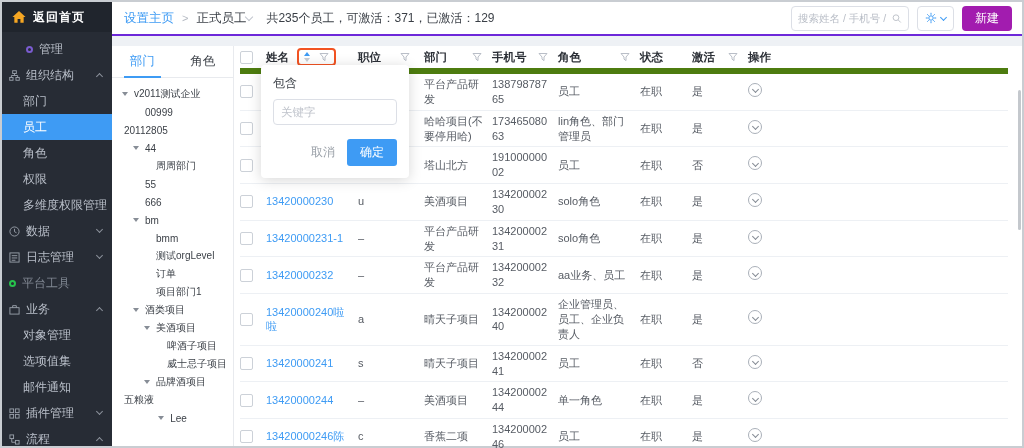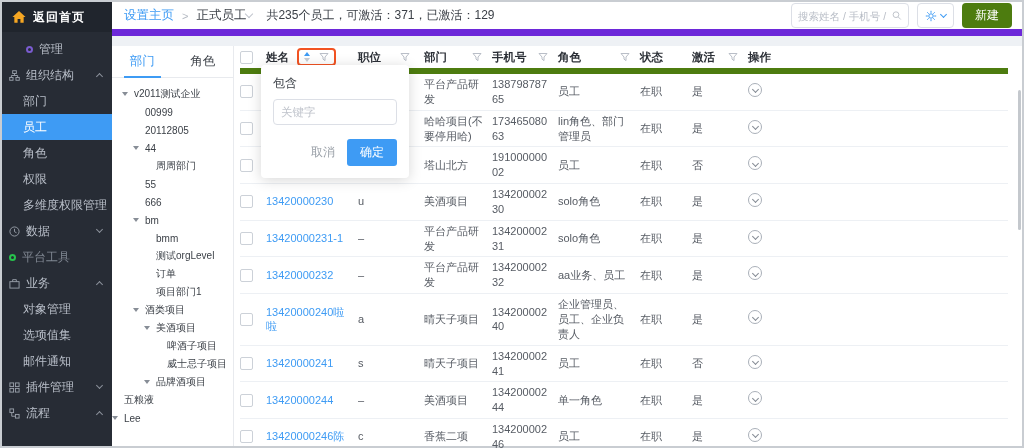--- a/index.html
+++ b/index.html
@@ -21,33 +21,33 @@
   .nav-item svg { flex:none; }
   .chev { width:5px; height:5px; border-right:1px solid #8b919b; border-bottom:1px solid #8b919b; display:inline-block; position:absolute; right:10px; }
   .chev.down { transform:rotate(45deg); top:9px; }
   .chev.up { transform:rotate(-135deg); top:12px; }
   .ring { width:7px; height:7px; border-radius:50%; display:inline-block; flex:none; }
   .ring.purple { border:2px solid #7a5cd0; }
   .ring.green { border:2px solid #27c24c; }
 
   
   .main { flex:1; display:flex; flex-direction:column; background:#eef1f5; min-width:0; }
-  .topbar { height:34px; background:#fff; border-bottom:7px solid #6d28d9; display:flex; align-items:center; padding:0 10px 0 12px; flex:none; gap:8px; }
+  .topbar { height:34px; background:#fff; border-bottom:2px solid #6d28d9; display:flex; align-items:center; padding:0 10px 0 12px; flex:none; gap:8px; }
   .bc-link { color:#3e9bf4; font-size:12.5px; cursor:pointer; }
   .bc-sep { color:#b4b9c2; font-size:11px; }
   .bc-cur { color:#3a3f46; font-size:12.5px; display:flex; align-items:center; gap:0; cursor:pointer; }
   .bc-cur .chev2 { width:6px; height:6px; border-right:1px solid #c0c5cd; border-bottom:1px solid #c0c5cd; transform:rotate(45deg); margin-top:-3px; }
   .stats { font-size:12px; color:#3a3f46; margin-left:6px; }
   .top-right { margin-left:auto; display:flex; align-items:center; gap:8px; }
   .search { width:118px; height:25px; border:1px solid #dcdfe6; border-radius:4px; display:flex; align-items:center; padding:0 6px; gap:4px; background:#fff; }
   .search input { border:none; outline:none; width:100%; font-size:10.5px; color:#333; background:transparent; }
   .search input::placeholder { color:#b9bec7; }
   .tool-btn { height:25px; border:1px solid #dcdfe6; border-radius:4px; background:#fff; display:flex; align-items:center; padding:0 7px; gap:4px; cursor:pointer; }
   .tool-btn .chev3 { width:5px; height:5px; border-right:1px solid #3e9bf4; border-bottom:1px solid #3e9bf4; transform:rotate(45deg); margin-top:-2px; }
-  .btn-primary { height:25px; background:#4d7c0f; color:#fff; border:none; border-radius:4px; font-size:12px; padding:0 13px; cursor:pointer; }
+  .btn-primary { height:25px; background:#a21caf; color:#fff; border:none; border-radius:4px; font-size:12px; padding:0 13px; cursor:pointer; }
 
   .content { flex:1; margin-top:10px; background:#fff; display:flex; min-height:0; position:relative; }
 
   
   .tree-panel { width:122px; flex:none; border-right:1px solid #e8eaee; display:flex; flex-direction:column; overflow:hidden; }
   .tabs { height:32px; display:flex; border-bottom:1px solid #e8eaee; flex:none; }
   .tab { flex:1; display:flex; align-items:center; justify-content:center; font-size:12.5px; color:#3a3f46; cursor:pointer; position:relative; }
   .tab.active { color:#3e9bf4; }
   .tab.active::after { content:""; position:absolute; left:12px; right:12px; bottom:-1px; height:2px; background:#3e9bf4; }
   .tree { flex:1; padding-top:7px; overflow:hidden; }
@@ -139,20 +139,28 @@
           <span class="lbl">多维度权限管理</span>
         </div>
       <div class="nav-item">
         <svg width="11" height="11" viewBox="0 0 12 12" fill="none" stroke="#9aa1ab">
             <circle cx="6" cy="6" r="5"></circle>
             <path d="M6 3v3.2l2.2 1.2"></path>
           </svg>
         <span class="lbl">数据</span>
         <span class="chev down"></span>
       </div>
+      <div class="nav-item">
+        <svg width="11" height="11" viewBox="0 0 12 12" fill="none" stroke="#9aa1ab">
+            <rect x="1" y="1" width="10" height="10"></rect>
+            <path d="M3 4h6M3 6.5h6M3 9h4"></path>
+          </svg>
+        <span class="lbl">日志管理</span>
+        <span class="chev down"></span>
+      </div>
       <div class="nav-item dim">
         <span class="ring green"></span>
         <span class="lbl">平台工具</span>
       </div>
       <div class="nav-item">
         <svg width="11" height="11" viewBox="0 0 12 12" fill="none" stroke="#9aa1ab">
             <rect x="1" y="4" width="10" height="7"></rect>
             <path d="M4 4V1.8h4V4"></path>
           </svg>
         <span class="lbl">业务</span>
@@ -230,73 +238,73 @@
             <div class="tnode" style="padding-left: 10px;">
               <span class="tcaret show"></span>
               <span>v2011测试企业</span>
             </div>
 
             <div class="tnode" style="padding-left: 21px;">
               <span class="tcaret"></span>
               <span>00999</span>
             </div>
 
+            <div class="tnode" style="">
+              <span class="tcaret"></span>
+              <span>20112805</span>
+            </div>
+
             <div class="tnode" style="padding-left: 21px;">
-              <span class="tcaret"></span>
-              <span>20112805</span>
+              <span class="tcaret show"></span>
+              <span>44</span>
+            </div>
+
+            <div class="tnode" style="padding-left: 32px;">
+              <span class="tcaret"></span>
+              <span>周周部门</span>
             </div>
 
             <div class="tnode" style="padding-left: 21px;">
-              <span class="tcaret show"></span>
-              <span>44</span>
-            </div>
-
-            <div class="tnode" style="padding-left: 32px;">
-              <span class="tcaret"></span>
-              <span>周周部门</span>
+              <span class="tcaret"></span>
+              <span>55</span>
             </div>
 
             <div class="tnode" style="padding-left: 21px;">
               <span class="tcaret"></span>
-              <span>55</span>
+              <span>666</span>
             </div>
 
             <div class="tnode" style="padding-left: 21px;">
-              <span class="tcaret"></span>
-              <span>666</span>
+              <span class="tcaret show"></span>
+              <span>bm</span>
+            </div>
+
+            <div class="tnode" style="padding-left: 32px;">
+              <span class="tcaret"></span>
+              <span>bmm</span>
+            </div>
+
+            <div class="tnode" style="padding-left: 32px;">
+              <span class="tcaret"></span>
+              <span>测试orgLevel</span>
+            </div>
+
+            <div class="tnode" style="padding-left: 32px;">
+              <span class="tcaret"></span>
+              <span>订单</span>
+            </div>
+
+
+            <div class="tnode" style="padding-left: 32px;">
+              <span class="tcaret"></span>
+              <span>项目部门1</span>
             </div>
 
             <div class="tnode" style="padding-left: 21px;">
               <span class="tcaret show"></span>
-              <span>bm</span>
-            </div>
-
-            <div class="tnode" style="padding-left: 32px;">
-              <span class="tcaret"></span>
-              <span>bmm</span>
-            </div>
-
-            <div class="tnode" style="padding-left: 32px;">
-              <span class="tcaret"></span>
-              <span>测试orgLevel</span>
-            </div>
-
-            <div class="tnode" style="padding-left: 32px;">
-              <span class="tcaret"></span>
-              <span>订单</span>
-            </div>
-
-
-            <div class="tnode" style="padding-left: 32px;">
-              <span class="tcaret"></span>
-              <span>项目部门1</span>
-            </div>
-
-            <div class="tnode" style="padding-left: 21px;">
-              <span class="tcaret show"></span>
               <span>酒类项目</span>
             </div>
 
             <div class="tnode" style="padding-left: 32px;">
               <span class="tcaret show"></span>
               <span>美酒项目</span>
             </div>
 
             <div class="tnode" style="padding-left: 43px;">
               <span class="tcaret"></span>
@@ -311,21 +319,21 @@
             <div class="tnode" style="padding-left: 32px;">
               <span class="tcaret show"></span>
               <span>品牌酒项目</span>
             </div>
 
             <div class="tnode" style="">
               <span class="tcaret"></span>
               <span>五粮液</span>
             </div>
 
-            <div class="tnode" style="">
+            <div class="tnode" style=" justify-content: center;">
               <span class="tcaret show"></span>
               <span>Lee</span>
             </div>
           </div>
       </div>
 
       <div class="table-panel">
 
         <div class="thead">
           <div class="th w-sel">

